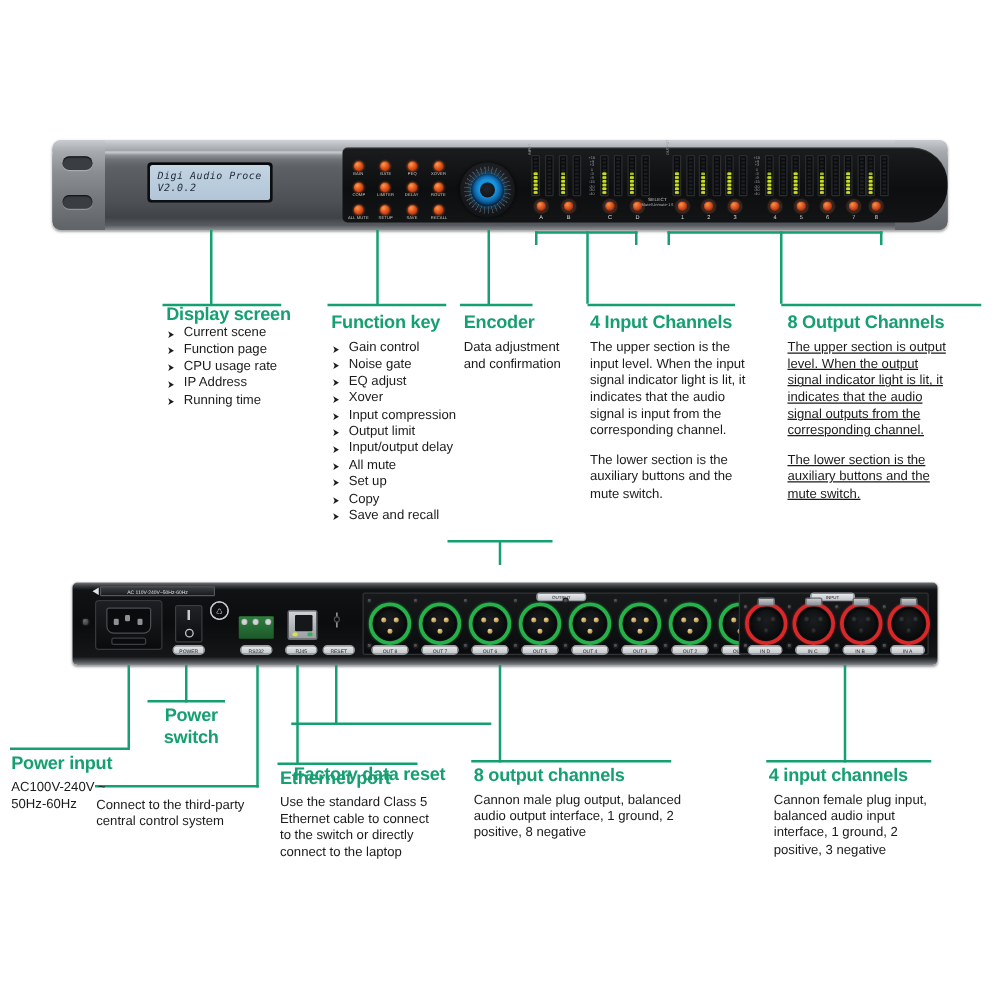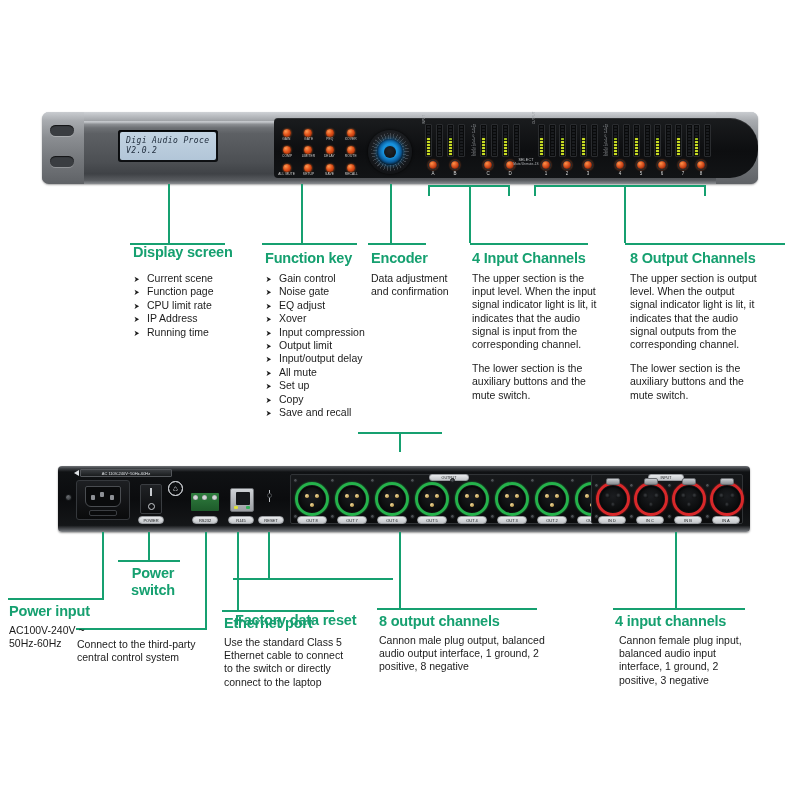--- a/index.html
+++ b/index.html
@@ -793,24 +793,24 @@
   <div class="gl gl-h" style="left:470px;top:243px;width:118px;"></div>
 
   <div class="gl gl-h" style="left:534px;top:185px;width:172px;"></div>
   <div class="gl gl-v" style="left:534px;top:185px;height:11px;"></div>
   <div class="gl gl-v" style="left:704px;top:185px;height:11px;"></div>
   <div class="gl gl-v" style="left:624px;top:185px;height:58px;"></div>
   <div class="gl gl-h" style="left:625px;top:243px;width:160px;"></div>
 
   <div class="abs" style="left:133px;top:244px;width:118px;">
     <div class="ann-title">Display screen</div>
-    <ul class="bullets" style="margin-top:12px;">
+    <ul class="bullets" style="margin-top:0;">
       <li>Current scene</li>
       <li>Function page</li>
-      <li>CPU limit rate</li>
+      <li>CPU usage rate</li>
       <li>IP Address</li>
       <li>Running time</li>
     </ul>
   </div>
 
   <div class="abs" style="left:371px;top:250px;width:92px;">
     <div class="ann-title">Encoder</div>
     <div class="ann-body" style="margin-top:6px;">
       <p>Data adjustment and confirmation</p>
     </div>
@@ -836,21 +836,21 @@
   <div class="abs" style="left:472px;top:250px;width:130px;">
     <div class="ann-title">4 Input Channels</div>
     <div class="ann-body" style="margin-top:6px;">
       <p>The upper section is the input level. When the input signal indicator light is lit, it indicates that the audio signal is input from the corresponding channel.</p>
       <p>The lower section is the auxiliary buttons and the mute switch.</p>
     </div>
   </div>
 
   <div class="abs" style="left:630px;top:250px;width:128px;">
     <div class="ann-title">8 Output Channels</div>
-    <div class="ann-body" style="margin-top:6px;">
+    <div class="ann-body" style="margin-top:6px;text-decoration:underline;">
       <p>The upper section is output level. When the output signal indicator light is lit, it indicates that the audio signal outputs from the corresponding channel.</p>
       <p>The lower section is the auxiliary buttons and the mute switch.</p>
     </div>
   </div>
 
   <div class="gl gl-h" style="left:358px;top:432px;width:84px;"></div>
   <div class="gl gl-v" style="left:399px;top:432px;height:20px;"></div>
 
   <div class="rear">
     <div class="rear-screw" style="left:7px;top:28px;"></div>

